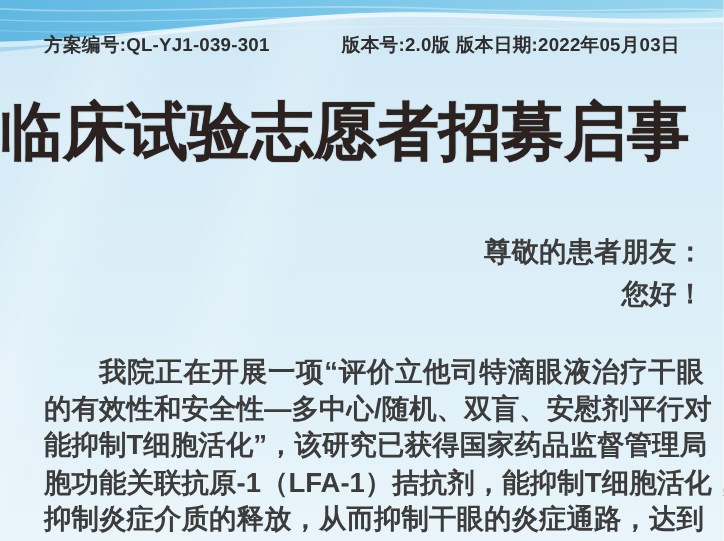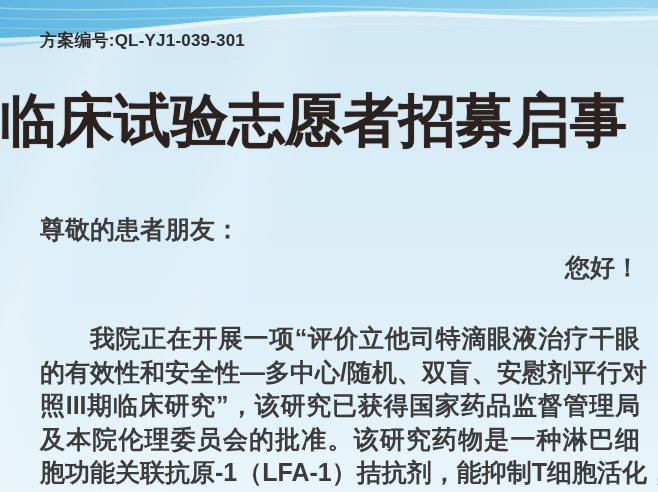--- a/index.html
+++ b/index.html
@@ -70,21 +70,21 @@
     top: 210px;
     left: 40px;
     width: 600px;
     z-index: 2;
     color: #3c3c3c;
     font-size: 25px;
     font-weight: 700;
   }
   .salutation {
     line-height: 38px;
-    text-align: left;
+    text-align: right;
   }
   .greeting {
     line-height: 38px;
     padding-left: 50px;
     text-align: right;
   }
   .para-line {
     line-height: 33.5px;
     text-align: justify;
     text-align-last: justify;
@@ -116,28 +116,29 @@
     <path d="M0,0 H658 V16 C540,22 430,6 310,13 C200,19 90,36 0,38 Z" fill="url(#bandGrad)"></path>
     <path d="M0,0 H658 V10 C520,16 400,4 280,14 C170,23 70,42 0,47 Z" fill="#6fc0e6" opacity="0.45"></path>
     <path d="M0,38 C90,36 200,19 310,13 C430,6 540,22 658,16 L658,20 C540,26 430,10 315,17 C205,23 95,40 0,43 Z" fill="#ffffff" opacity="0.5"></path>
     <path d="M0,8 C120,14 260,2 400,8 C520,13 600,6 658,9" stroke="rgba(255,255,255,0.35)" stroke-width="1.5" fill="none"></path>
     <path d="M0,18 C140,24 300,10 440,16 C560,21 620,14 658,17" stroke="rgba(255,255,255,0.30)" stroke-width="1.2" fill="none"></path>
     <path d="M0,28 C150,33 320,20 470,25 C580,29 630,24 658,26" stroke="rgba(255,255,255,0.25)" stroke-width="1" fill="none"></path>
   </svg>
 
   <div class="meta-row">
     <span>方案编号:QL-YJ1-039-301</span>
+    <span>版本号:2.0版 版本日期:2022年05月03日</span>
   </div>
 
   <div class="big-title">临床试验志愿者招募启事</div>
 
   <div class="notice-body">
     <div class="salutation">尊敬的患者朋友：</div>
     <div class="greeting">您好！</div>
     <div class="para-line first">我院正在开展一项“评价立他司特滴眼液治疗干眼</div>
     <div class="para-line">的有效性和安全性—多中心/随机、双盲、安慰剂平行对</div>
-    <div class="para-line">照III期临床研究”，该研究已获得国家药品监督管理局</div>
-    <div class="para-line">及本院伦理委员会的批准。该研究药物是一种淋巴细</div>
+    <div class="para-line">能抑制T细胞活化”，该研究已获得国家药品监督管理局</div>
     <div class="para-line">胞功能关联抗原-1（LFA-1）拮抗剂，能抑制T细胞活化，</div>
+    <div class="para-line">抑制炎症介质的释放，从而抑制干眼的炎症通路，达到</div>
     <div class="para-line last">治疗干眼症状和体征的目的</div>
   </div>
 
 </div>
 
 </body></html>

